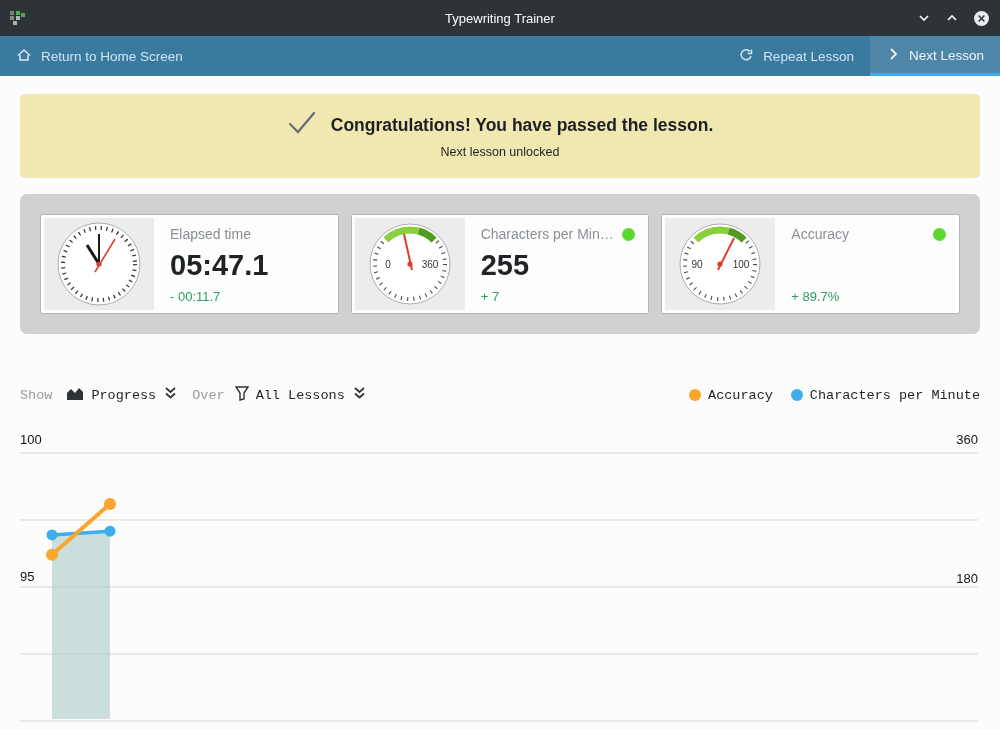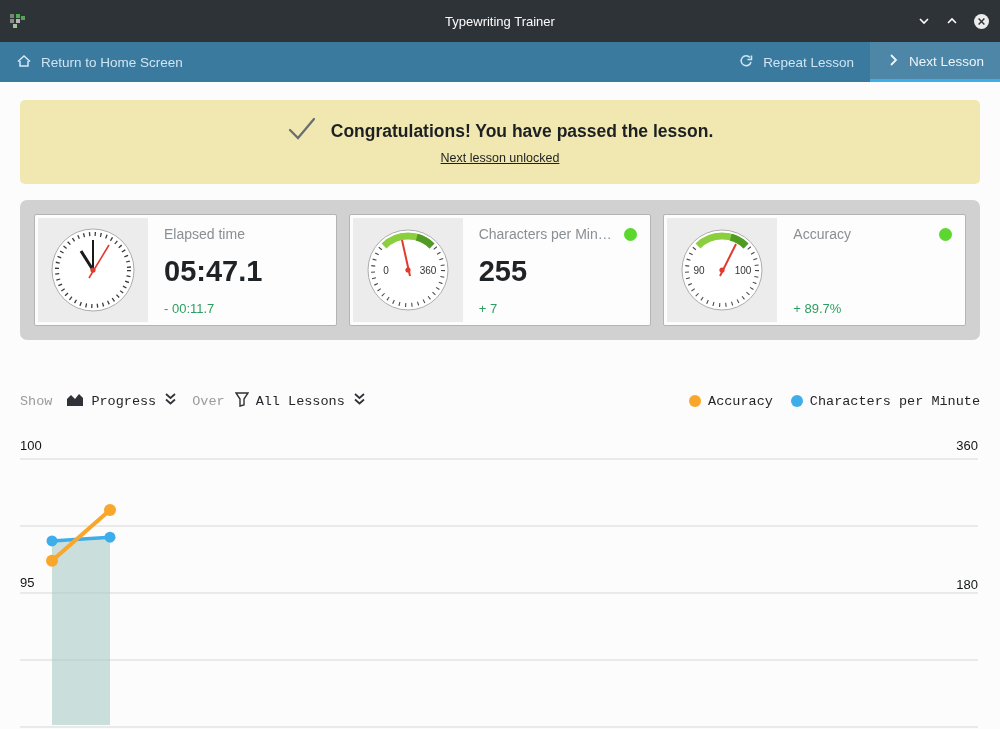--- a/index.html
+++ b/index.html
@@ -7,21 +7,21 @@
   body {
     font-family: "Liberation Sans", sans-serif;
     background: #fcfcfc;
     color: #232629;
     overflow: hidden;
     position: relative;
   }
 
   
   .titlebar {
-    height: 42px; background: #2e3338; color: #fcfcfc;
+    height: 36px; background: #2e3338; color: #fcfcfc;
     display: flex; align-items: center; padding: 0 10px;
     position: relative;
   }
   .titlebar .title {
     position: absolute; left: 0; right: 0; text-align: center;
     font-size: 13px; pointer-events: none;
   }
   .app-icon { display: flex; align-items: center; }
   .win-controls { margin-left: auto; display: flex; gap: 14px; align-items: center; z-index: 2; }
   .wc { display: flex; align-items: center; cursor: default; }
@@ -38,26 +38,26 @@
     border-bottom: 3px solid #3daee9; padding-top: 1px;
   }
 
   
   .banner {
     margin: 18px 20px 0; background: #f0e8b0; border-radius: 5px;
     padding: 17px 10px 19px; text-align: center;
   }
   .banner-head { display: flex; align-items: center; justify-content: center; gap: 14px; }
   .banner-title { font-size: 17.5px; font-weight: bold; color: #1d2023; }
-  .banner-sub { font-size: 12.5px; margin-top: 6px; color: #1d2023; text-decoration: underline; }
+  .banner-sub { font-size: 12.5px; margin-top: 6px; color: #1d2023; }
 
   
   .stats {
     margin: 16px 20px 0; background: #d1d1d1; border-radius: 7px;
-    padding: 14px; display: flex; gap: 12px; height: 140px;
+    padding: 20px; display: flex; gap: 12px; height: 140px;
   }
   .card {
     flex: 1; background: #fdfdfd; border: 1px solid #b4b4b4; border-radius: 2px;
     display: flex; overflow: hidden;
   }
   .card-graphic {
     width: 110px; margin: 3px; background: #ececec;
     display: flex; align-items: center; justify-content: center; flex: none;
   }
   .card-text {

